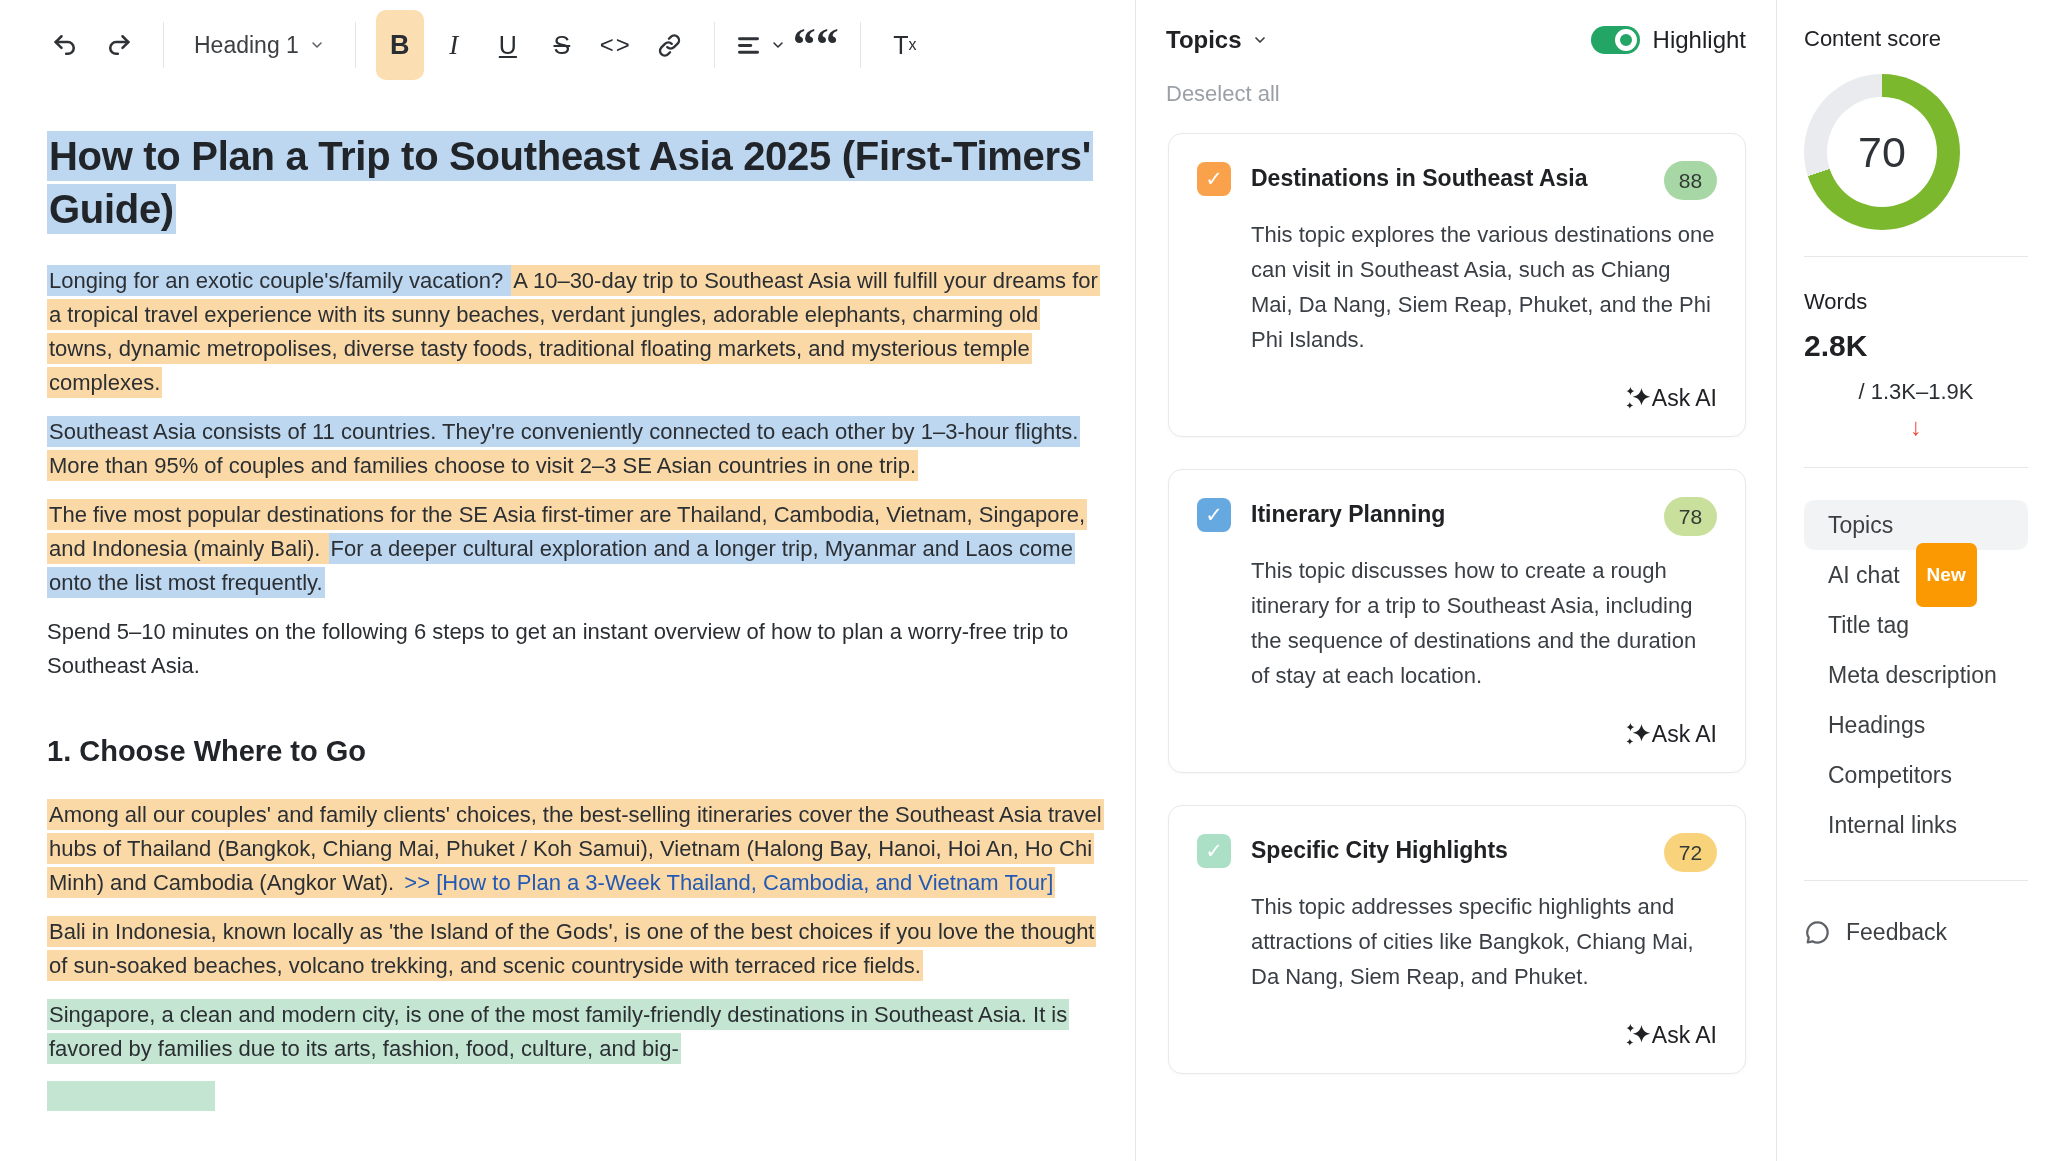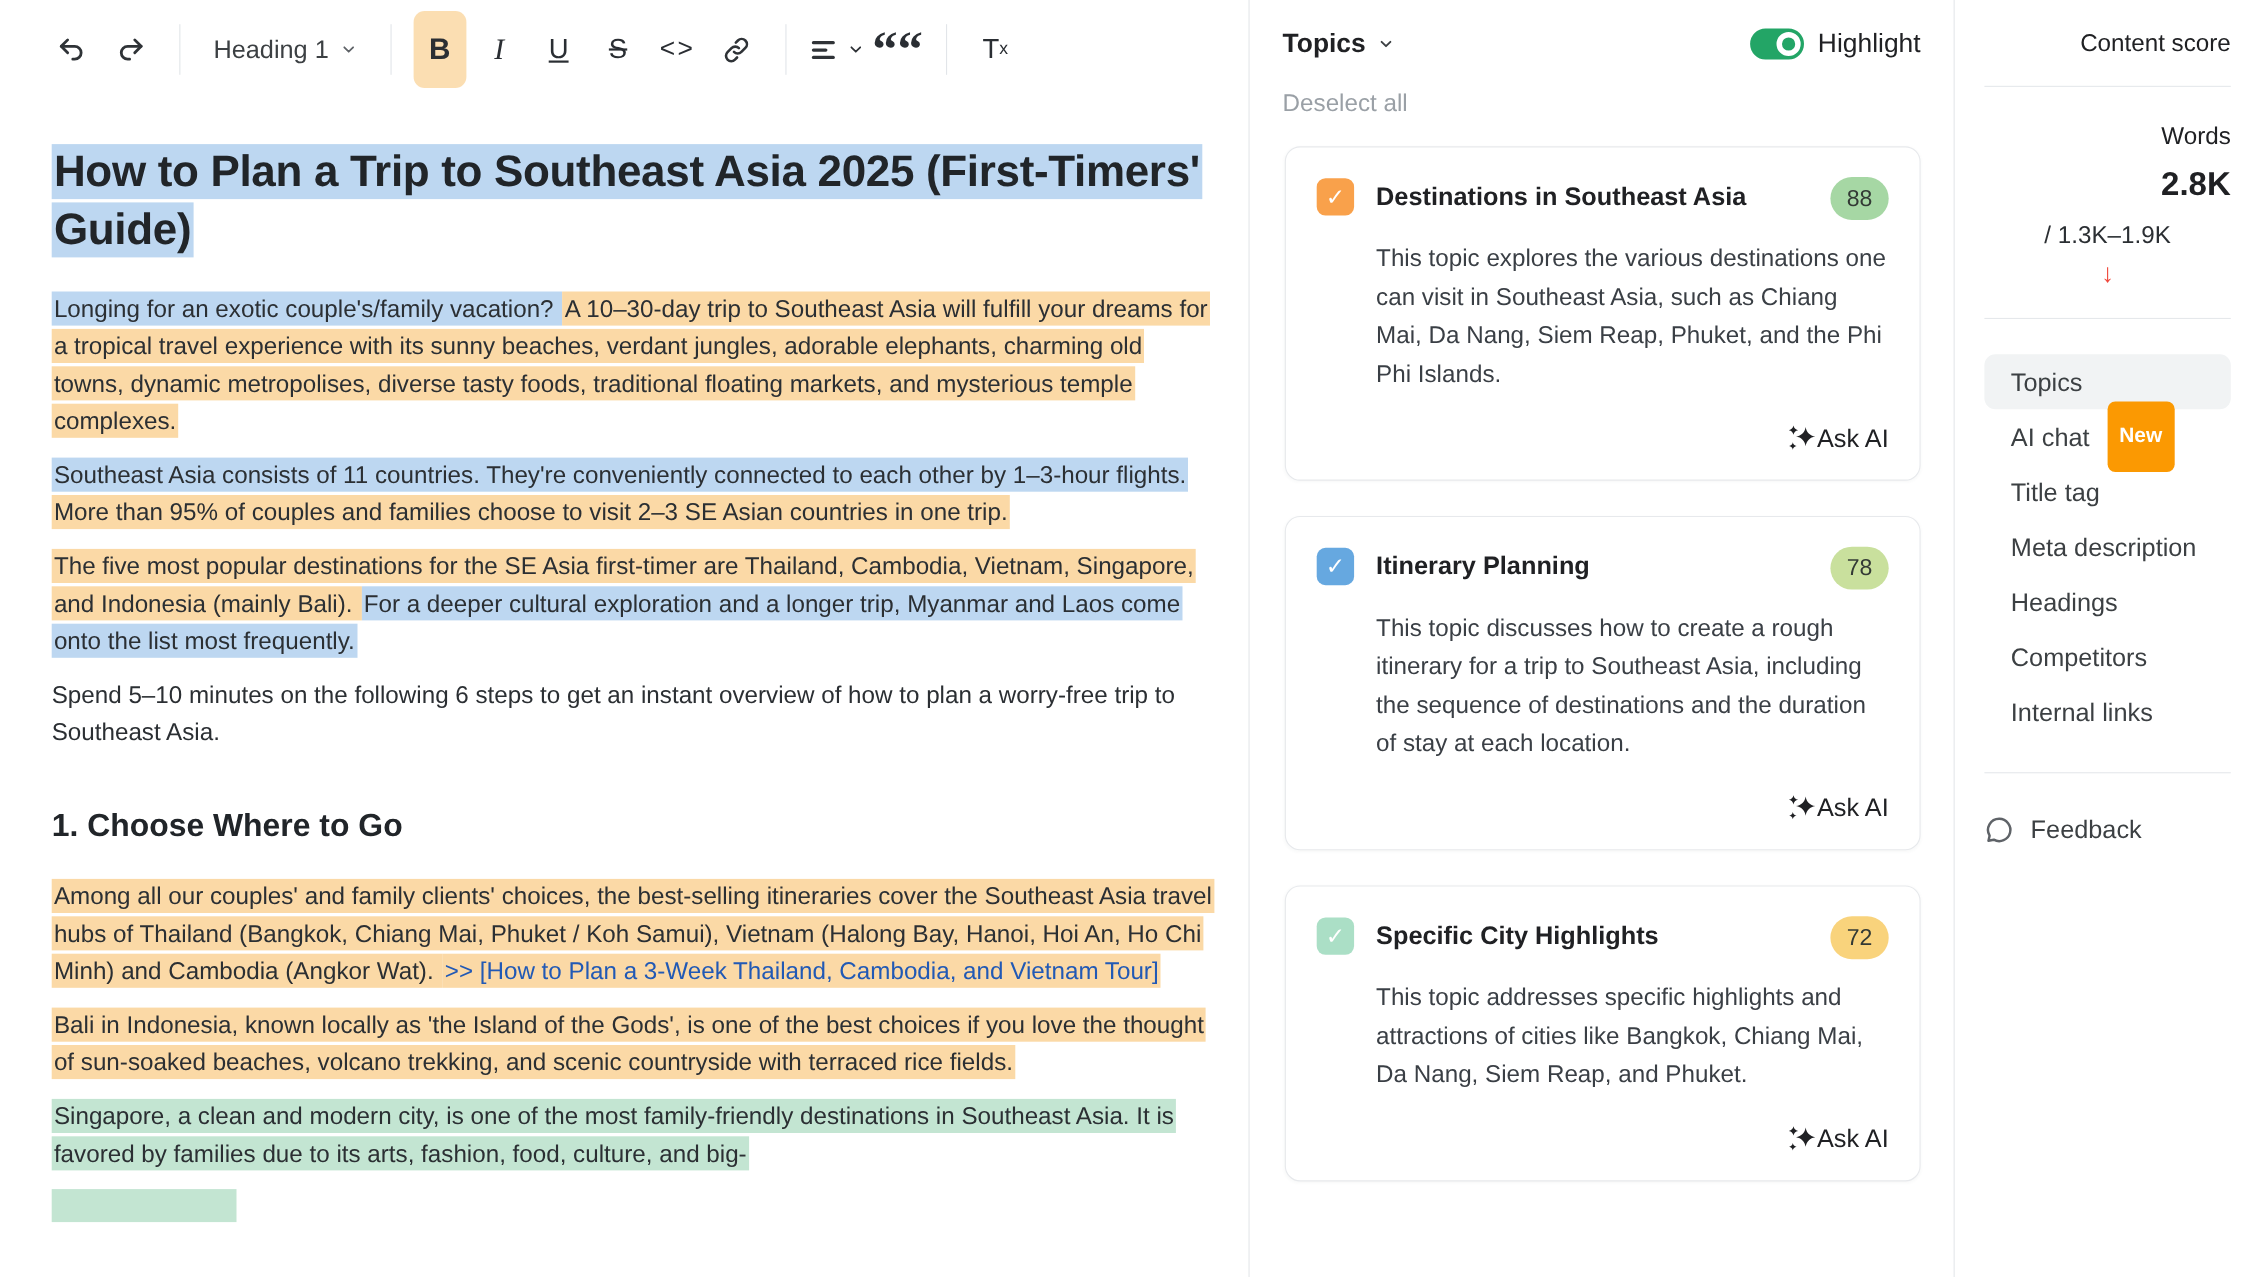--- a/index.html
+++ b/index.html
@@ -61,21 +61,21 @@
   .checkbox{width:34px;height:34px;border-radius:8px;flex:none;display:flex;align-items:center;
     justify-content:center;color:#fff;font-size:21px;font-weight:700;cursor:pointer;margin-top:1px;}
   .card-title{font-size:23px;font-weight:700;color:#202124;line-height:34px;}
   .score-badge{margin-left:auto;flex:none;min-width:53px;height:39px;border-radius:20px;display:flex;
     align-items:center;justify-content:center;font-size:21px;color:#333a35;padding:0 13px;}
   .card-desc{margin:17px 0 0 54px;font-size:22px;line-height:35px;color:#3a3f45;max-width:470px;}
   .askai{display:flex;justify-content:flex-end;align-items:center;gap:0;margin-top:27px;
     font-size:23px;font-weight:500;color:#202124;cursor:pointer;}
 
   
-  .score-pane{flex:1;height:100%;padding:26px 20px 0 27px;overflow:hidden;text-align:right;}
+  .score-pane{flex:1;height:100%;padding:26px 20px 0 27px;overflow:hidden;}
   .cs-label{font-size:22px;color:#202124;}
   .gauge{width:156px;height:156px;border-radius:50%;margin-top:22px;position:relative;
     background:conic-gradient(var(--gauge-green) 0 70%, var(--gauge-track) 70% 100%);}
   .gauge-inner{position:absolute;left:23px;top:23px;width:110px;height:110px;border-radius:50%;
     background:#fff;display:flex;align-items:center;justify-content:center;
     font-size:43px;color:#2f3337;}
   .sb-divider{height:1px;background:#e5e8eb;margin-top:26px;}
   .words-label{margin-top:32px;font-size:22px;color:#202124;}
   .words-value{margin-top:14px;font-size:30px;font-weight:600;color:#202124;}
   .words-range{margin-top:16px;font-size:22px;color:#2b2f33;display:flex;align-items:center;gap:8px;flex-direction:column;}
@@ -221,20 +221,25 @@
               <path d="M5 15.5c.28 1.6 1.3 2.6 2.9 2.9-1.6.28-2.62 1.3-2.9 2.9-.28-1.6-1.3-2.62-2.9-2.9 1.6-.3 2.62-1.3 2.9-2.9z"></path>
             </svg>
             <span>Ask AI</span>
           </div>
         </div>
       </div>
   </div>
 
   <div class="score-pane">
     <div class="cs-label">Content score</div>
+    <div class="gauge" id="gauge" style="background: conic-gradient(var(--gauge-green) 0 70%, var(--gauge-track) 70% 100%);">
+      <div class="gauge-inner">
+          <span>70</span>
+        </div>
+    </div>
     <div class="sb-divider"></div>
     <div class="words-label">Words</div>
     <div class="words-value">2.8K</div>
     <div class="words-range">
       <span>/ 1.3K–1.9K</span>
       <span class="arrow-down">↓</span>
     </div>
     <div class="sb-divider"></div>
     <div class="nav" id="sidebar-nav">
         <div class="nav-item selected">

